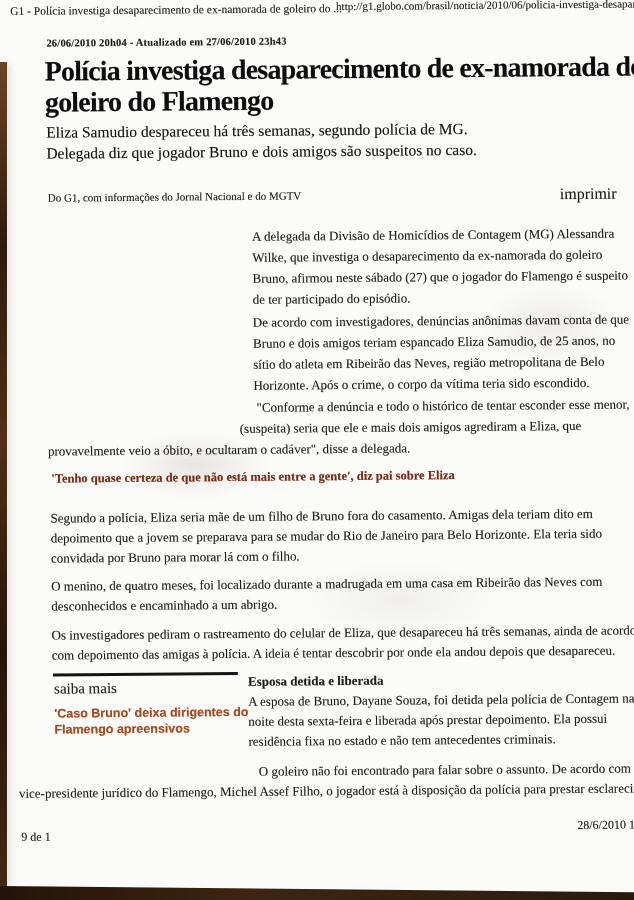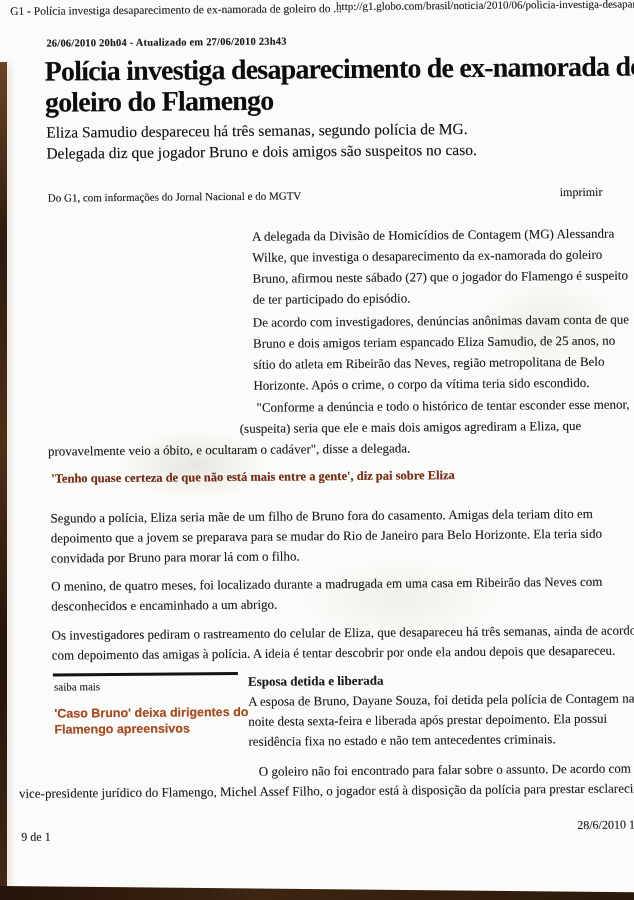--- a/index.html
+++ b/index.html
@@ -8,27 +8,27 @@
     background:#fbfbf9; font-family:"Liberation Serif", serif; color:#1c1c1c;
   }
   .tilt{ position:absolute; inset:0; transform:rotate(-0.5deg); transform-origin:0 0; }
   .abs{ position:absolute; }
   .nowrap{ white-space:nowrap; }
   .hdr{ font-size:11.5px; color:#222; }
   .date{ font-size:10.5px; font-weight:bold; letter-spacing:0.2px; }
   .title{ font-size:28px; font-weight:bold; line-height:31px; letter-spacing:-0.8px; color:#0d0d0d; }
   .subtitle{ font-size:15.5px; color:#111; }
   .byline{ font-size:11px; }
-  .plink{ font-size:12px; }
+  .plink{ font-size:16px; }
   .body{ font-size:13px; line-height:20px; text-align:left; }
   .bodyind{ font-size:13px; line-height:21px; }
   .qline{ font-size:13px; }
   .redlink{ font-size:12.5px; font-weight:bold; color:#7c2a10; }
   .saibarule{ background:#141414; height:3px; }
-  .saibahead{ font-size:11px; }
+  .saibahead{ font-size:15px; }
   .saibalink{ font-family:"Liberation Sans", sans-serif; font-size:12.5px; font-weight:bold; line-height:15.5px; color:#b04818; }
   .sechead{ font-size:13px; font-weight:bold; }
   .foot{ font-size:12px; }
   .ink{ text-shadow:0.2px 0.2px 0.35px rgba(20,20,20,0.35); }
   .leftedge{
     left:0; top:62px; width:7px; height:838px;
     background:linear-gradient(180deg,#6a4424 0%,#2c1a0e 22%,#503018 45%,#241409 70%,#44291ifix 100%);
     background:linear-gradient(180deg,#6a4424 0%,#2c1a0e 22%,#503018 45%,#241409 70%,#442917 100%);
     box-shadow:4px 0 7px -2px rgba(90,70,50,0.28);
   }

